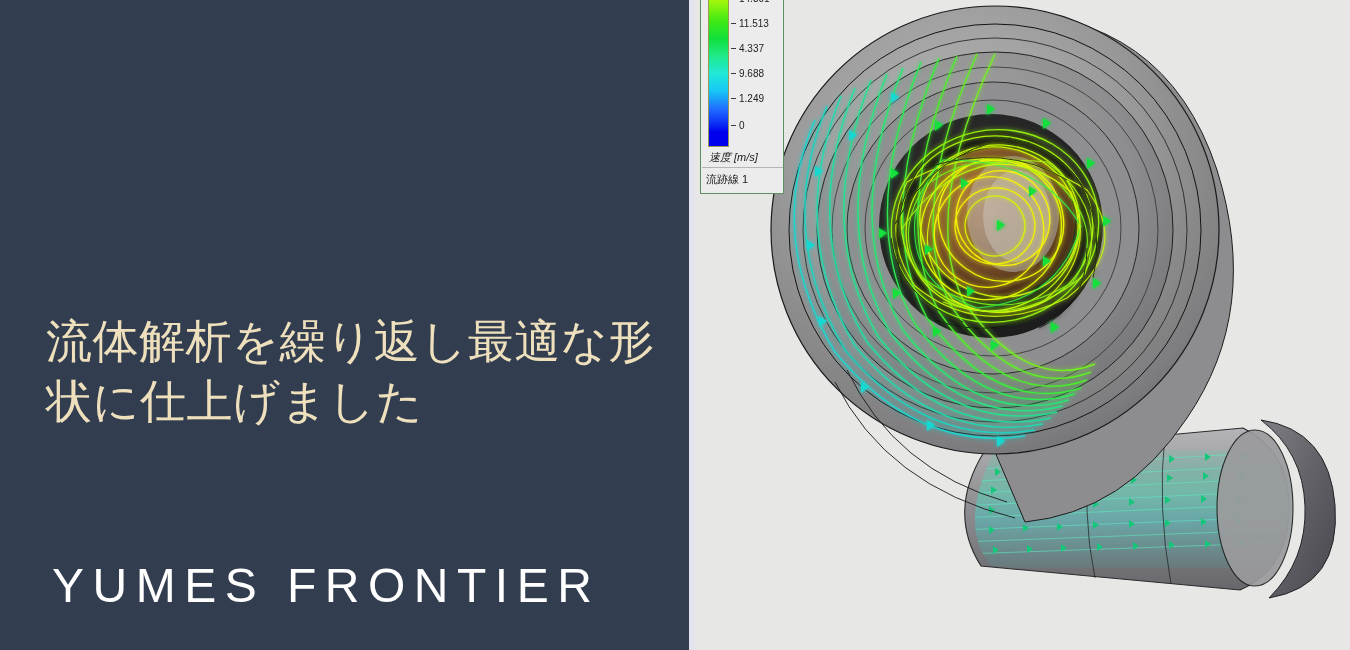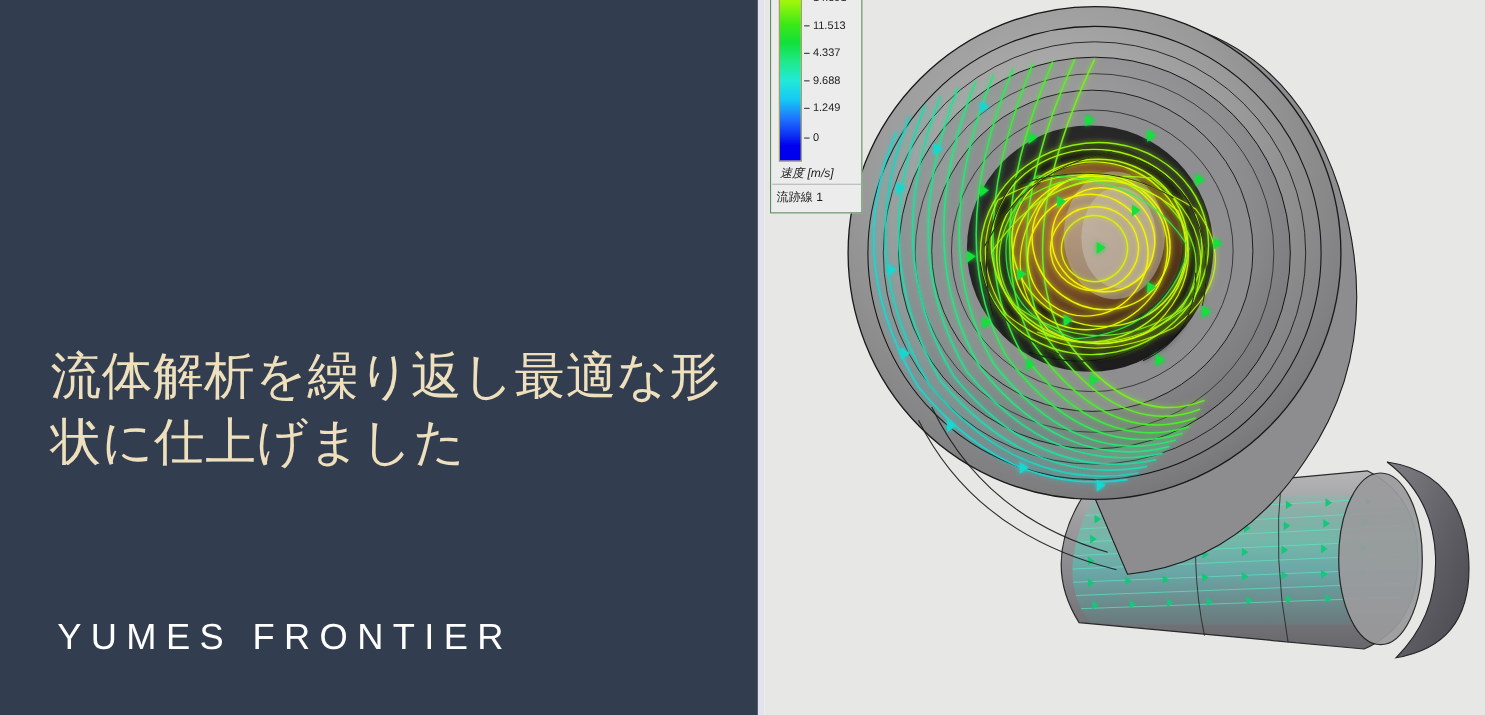--- a/index.html
+++ b/index.html
@@ -39,21 +39,21 @@
     line-height: 1.30;
     font-weight: 400;
     letter-spacing: 0.5px;
     white-space: normal;
   }
   #brand {
     position: absolute;
     left: 52px;
     top: 562px;
     color: #ffffff;
-    font-size: 33px;
+    font-size: 48px;
     letter-spacing: 8.5px;
     font-weight: 400;
     line-height: 1;
   }
 
   
   #right-panel {
     position: absolute;
     left: 695px; top: 0;
     width: 655px; height: 650px;

